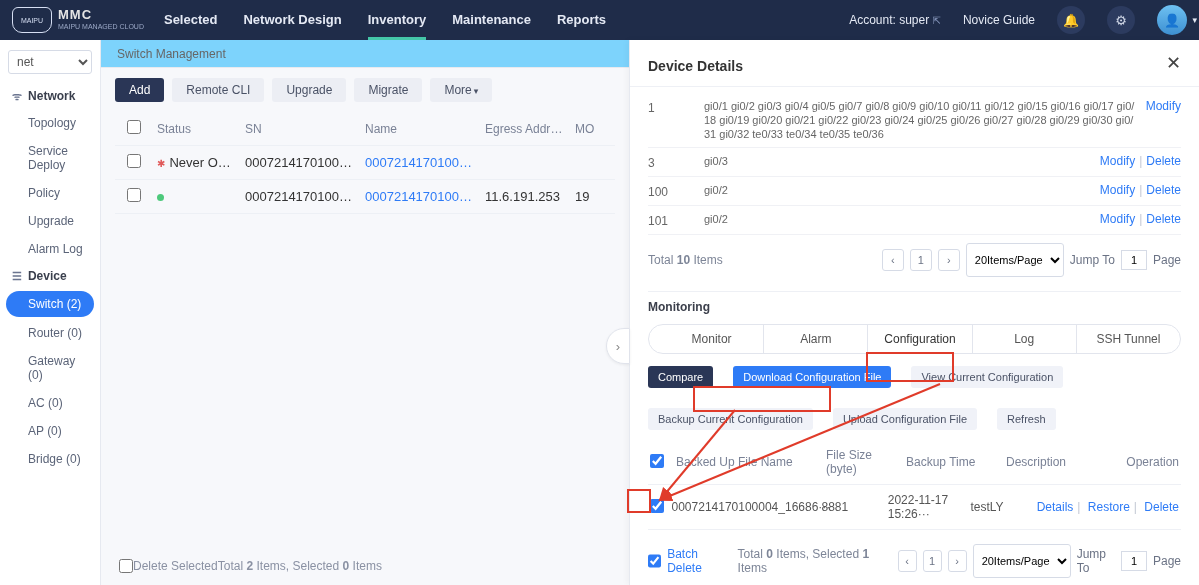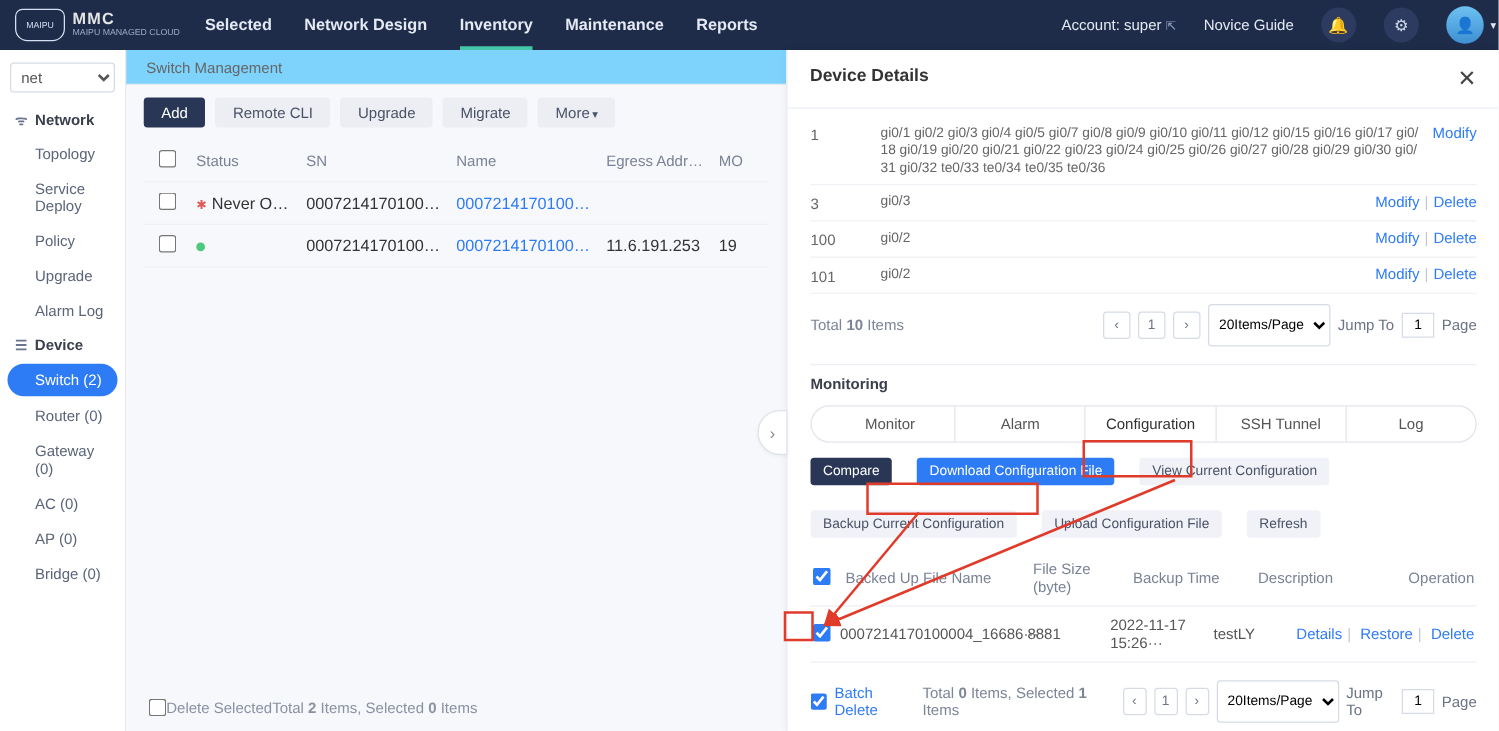--- a/index.html
+++ b/index.html
@@ -50,21 +50,21 @@
 .c-name { width:120px; color:#2e7bf6; }
 .c-addr { width:90px; }
 .c-mo { width:40px; }
 input[type=checkbox] { width:14px; height:14px; }
 .dot-red { color:#e05a5a; margin-right:4px; font-size:10px; }
 .dot-green { display:inline-block; width:7px; height:7px; border-radius:50%; background:#4dc97b; }
 .collapse-btn { position:absolute; right:-1px; top:260px; width:24px; height:36px; border:1px solid #e0e3eb; background:#fff; border-radius:18px 0 0 18px; display:flex; align-items:center; justify-content:center; color:#888; cursor:pointer; box-shadow:0 1px 3px rgba(0,0,0,.06); }
 .footer-sel { position:absolute; left:18px; bottom:12px; display:flex; align-items:center; gap:0; color:#8a91a3; font-size:12px; }
 
 .panel { width:570px; background:#fff; border-left:1px solid #e6e9f0; display:flex; flex-direction:column; box-shadow:-2px 0 6px rgba(0,0,0,.04); }
-.panel-h { display:flex; align-items:flex-start; justify-content:space-between; padding:12px 18px; border-bottom:1px solid #eef0f5; }
+.panel-h { display:flex; align-items:flex-end; justify-content:space-between; padding:12px 18px; border-bottom:1px solid #eef0f5; }
 .panel-h b { font-size:14px; color:#333; }
 .close { font-size:18px; color:#444; cursor:pointer; }
 .panel-body { flex:1; overflow:auto; padding:6px 18px 10px 18px; font-size:12px; color:#555; }
 .vlan-row { display:flex; padding:6px 0; border-bottom:1px solid #f0f1f5; align-items:flex-start; }
 .vlan-id { width:56px; color:#666; padding-top:2px; }
 .vlan-ports { flex:1; font-size:11px; color:#666; line-height:14px; padding-right:10px; word-break:break-all; }
 .vlan-ops { white-space:nowrap; }
 .link { color:#2e7bf6; cursor:pointer; }
 .sep { color:#c3c8d4; margin:0 4px; }
 .pager-row { display:flex; align-items:center; justify-content:space-between; padding:8px 0 14px; border-bottom:1px solid #eef0f5; margin-bottom:8px; }
@@ -242,22 +242,22 @@
           <input class="pjump" value="1" style="">
           <span>Page</span>
         </div>
       </div>
 
       <div class="section-title">Monitoring</div>
       <div class="tabs">
         <div class="tab">Monitor</div>
         <div class="tab">Alarm</div>
         <div class="tab hl">Configuration</div>
+        <div class="tab">Log</div>
         <div class="tab">SSH Tunnel</div>
-        <div class="tab">Log</div>
       </div>
 
       <div class="cfg-toolbar">
         <button class="btn dark">Compare</button>
         <button class="btn blue">Download Configuration File</button>
         <button class="btn">View Current Configuration</button>
         <button class="btn">Backup Current Configuration</button>
         <button class="btn">Upload Configuration File</button>
         <button class="btn">Refresh</button>
       </div>

